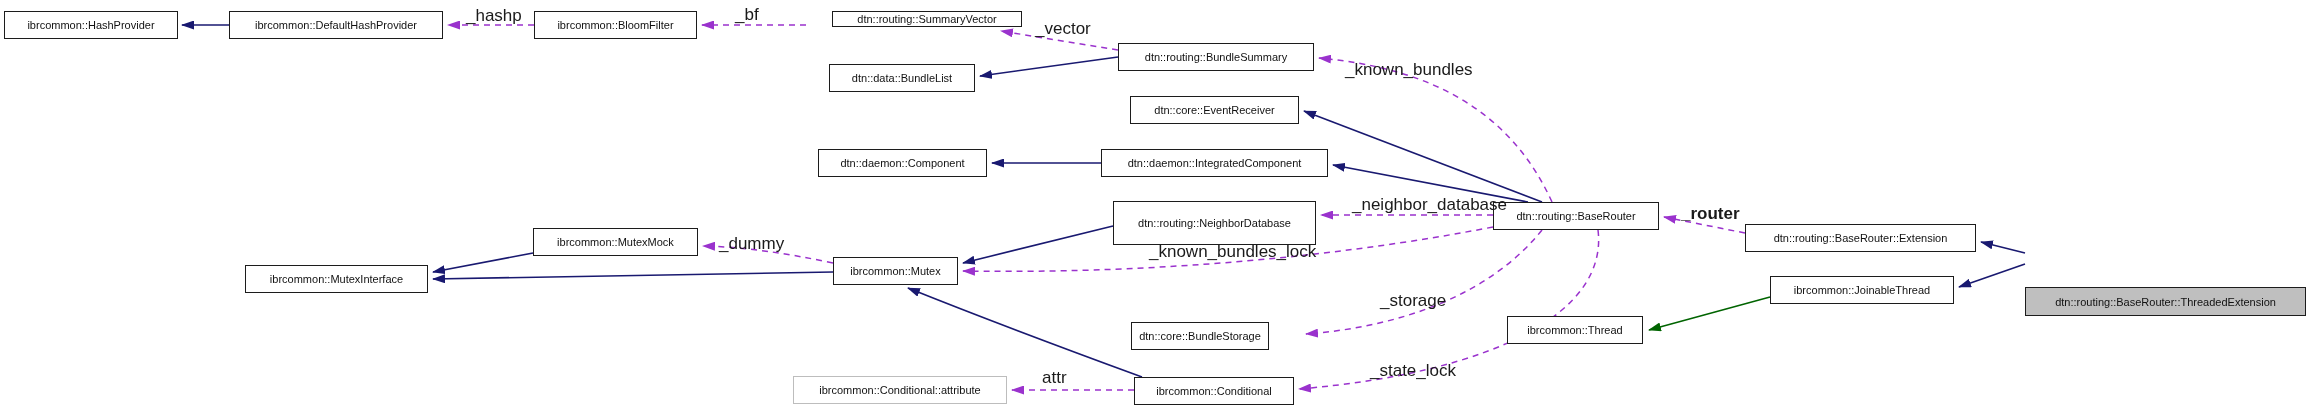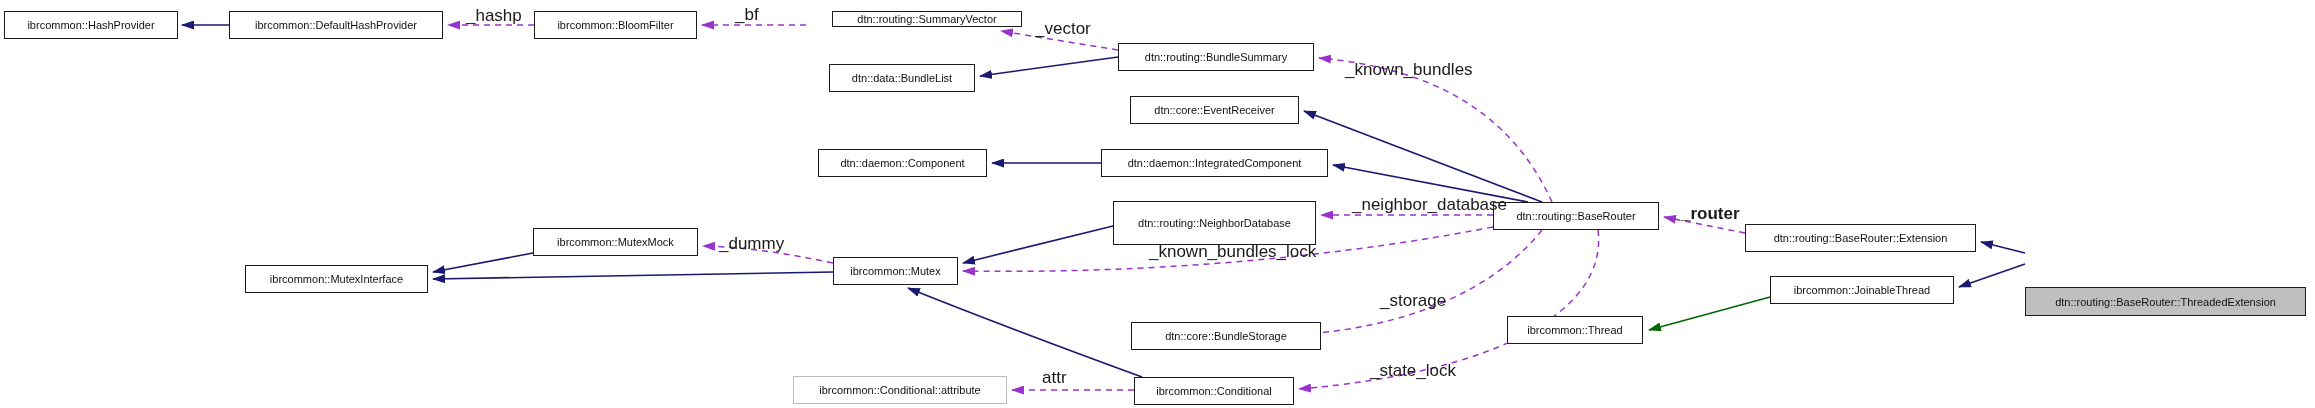--- a/index.html
+++ b/index.html
@@ -86,21 +86,21 @@
   <div class="node" style="left:1101px;top:149px;width:227px;height:28px;">dtn::daemon::IntegratedComponent</div>
   <div class="node" style="left:1113px;top:201px;width:203px;height:44px;">dtn::routing::NeighborDatabase</div>
   <div class="node" style="left:1493px;top:202px;width:166px;height:28px;">dtn::routing::BaseRouter</div>
   <div class="node" style="left:1745px;top:224px;width:231px;height:28px;">dtn::routing::BaseRouter::Extension</div>
   <div class="node highlight" style="left:2025px;top:243px;width:281px;height:29px;">dtn::routing::BaseRouter::ThreadedExtension</div>
   <div class="node" style="left:1770px;top:276px;width:184px;height:28px;">ibrcommon::JoinableThread</div>
   <div class="node" style="left:1507px;top:316px;width:136px;height:28px;">ibrcommon::Thread</div>
   <div class="node" style="left:533px;top:228px;width:165px;height:28px;">ibrcommon::MutexMock</div>
   <div class="node" style="left:245px;top:265px;width:183px;height:28px;">ibrcommon::MutexInterface</div>
   <div class="node" style="left:833px;top:257px;width:125px;height:28px;">ibrcommon::Mutex</div>
-  <div class="node" style="left:1131px;top:322px;width:190px;height:28px;">dtn::core::BundleStorage</div>
+  <div class="node" style="left:1131px;top:322px;width:138px;height:28px;">dtn::core::BundleStorage</div>
   <div class="node undocumented" style="left:793px;top:376px;width:214px;height:28px;">ibrcommon::Conditional::attribute</div>
   <div class="node" style="left:1134px;top:377px;width:160px;height:28px;">ibrcommon::Conditional</div>
 
   <div class="edge-label" style="left:466px;top:6px;">_hashp</div>
   <div class="edge-label" style="left:735px;top:5px;">_bf</div>
   <div class="edge-label" style="left:1035px;top:19px;">_vector</div>
   <div class="edge-label" style="left:1345px;top:60px;">_known_bundles</div>
   <div class="edge-label" style="left:1352px;top:195px;">_neighbor_database</div>
   <div class="edge-label" style="left:1149px;top:242px;">_known_bundles_lock</div>
   <div class="edge-label" style="left:719px;top:234px;">_dummy</div>

